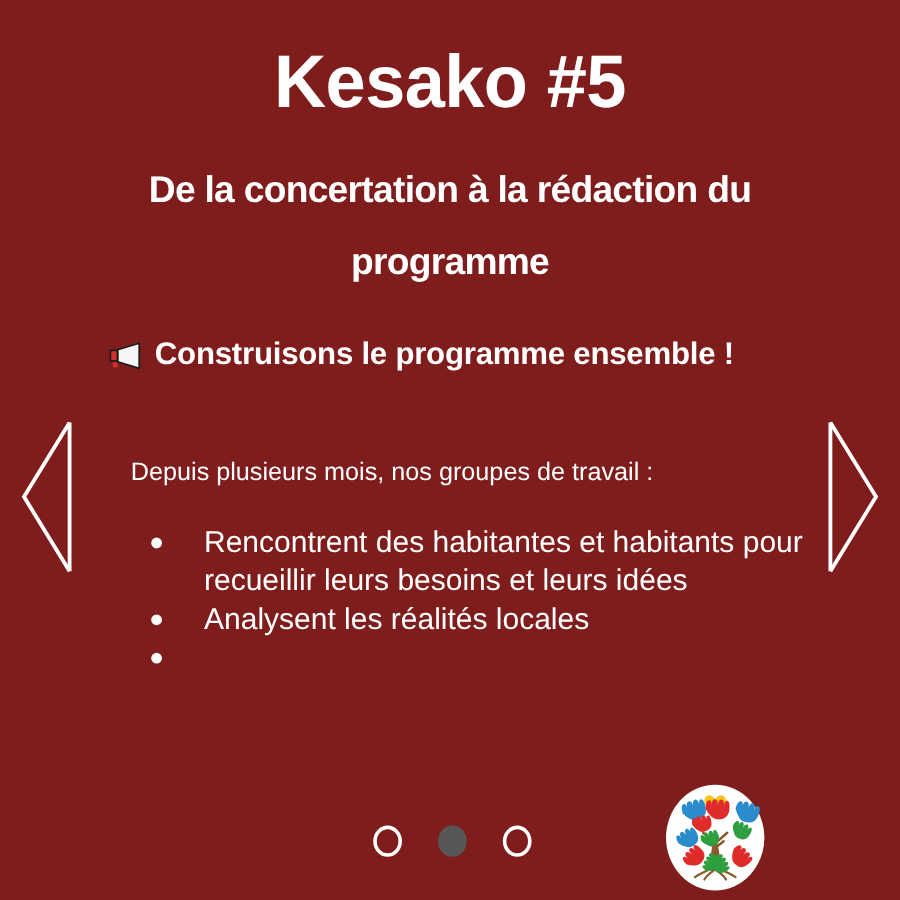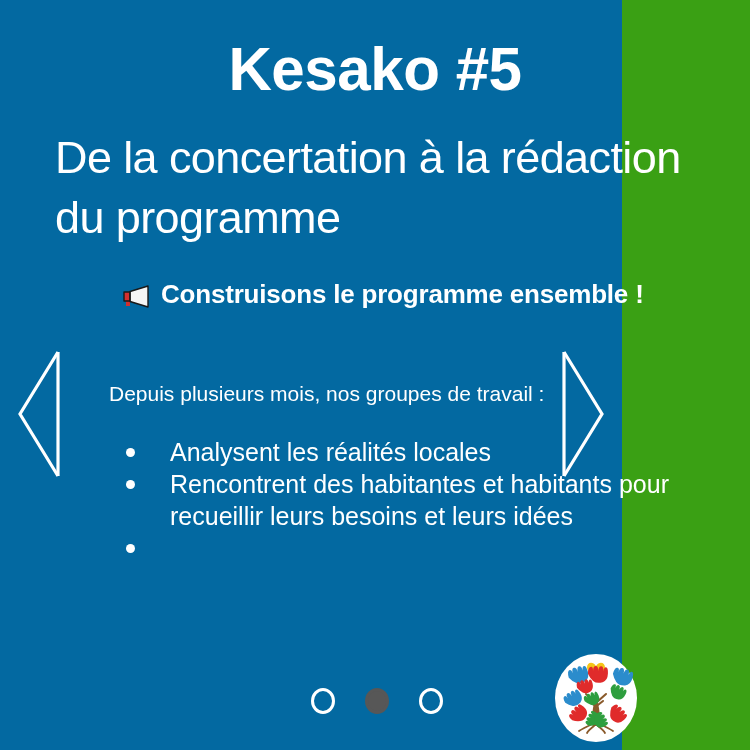--- a/index.html
+++ b/index.html
@@ -9,23 +9,23 @@
   body {
     width: 750px;
     height: 750px;
     background: #3aa014;
     font-family: "Liberation Sans", sans-serif;
     overflow: hidden;
   }
 
   #slide {
     position: relative;
-    width: 622px;
+    width: 750px;
     height: 750px;
-    background: #0369a1;
+    background: #7f1d1d;
     box-sizing: border-box;
   }
 
   
   .title {
     position: absolute;
     top: 32px;
     left: 0;
     width: 750px;
     text-align: center;
@@ -37,33 +37,34 @@
     letter-spacing: -0.5px;
     transform: scaleX(0.97);
   }
 
   
   .subtitle {
     position: absolute;
     top: 128px;
     left: 55px;
     width: 640px;
-    color: #ffffff;
-    font-family: "Liberation Sans", sans-serif;
-    font-weight: normal;
-    font-size: 45px;
+    text-align: center;
+    color: #ffffff;
+    font-family: "Liberation Sans", sans-serif;
+    font-weight: bold;
+    font-size: 31px;
     line-height: 60px;
     letter-spacing: -0.6px;
   }
 
   
   .callout {
     position: absolute;
     top: 277px;
-    left: 122px;
+    left: 90px;
     width: 560px;
     color: #ffffff;
     font-family: "Liberation Sans", sans-serif;
     font-weight: bold;
     font-size: 26px;
     line-height: 34px;
     letter-spacing: -0.2px;
   }
   .megaphone-icon {
     display: inline-block;
@@ -177,25 +178,25 @@
         <path d="M2 8 L8 8 L8 17 L2 17 Z" fill="none" stroke="#1a1a1a" stroke-width="1.4" stroke-linejoin="round"></path>
       </svg>
     </span><span>Construisons le programme ensemble !</span>
   </div>
 
   <div class="intro">Depuis plusieurs mois, nos groupes de travail :</div>
 
   <ul class="bullets">
     <li>
       <span class="dot"></span>
-      <span>Analysent les réalités locales</span>
+      <span>Rencontrent des habitantes et habitants pour recueillir leurs besoins et leurs idées</span>
     </li>
     <li>
       <span class="dot"></span>
-      <span>Rencontrent des habitantes et habitants pour recueillir leurs besoins et leurs idées</span>
+      <span>Analysent les réalités locales</span>
     </li>
     <li>
       <span class="dot"></span>
     </li>
   </ul>
 
   <div class="arrow arrow-left">
     <span>
       <svg viewBox="0 0 46 132" width="46" height="132" aria-hidden="true">
         <path d="M42 4 L4 66 L42 128" fill="none" stroke="#ffffff" stroke-width="3.2" stroke-linejoin="miter" stroke-linecap="butt"></path>

